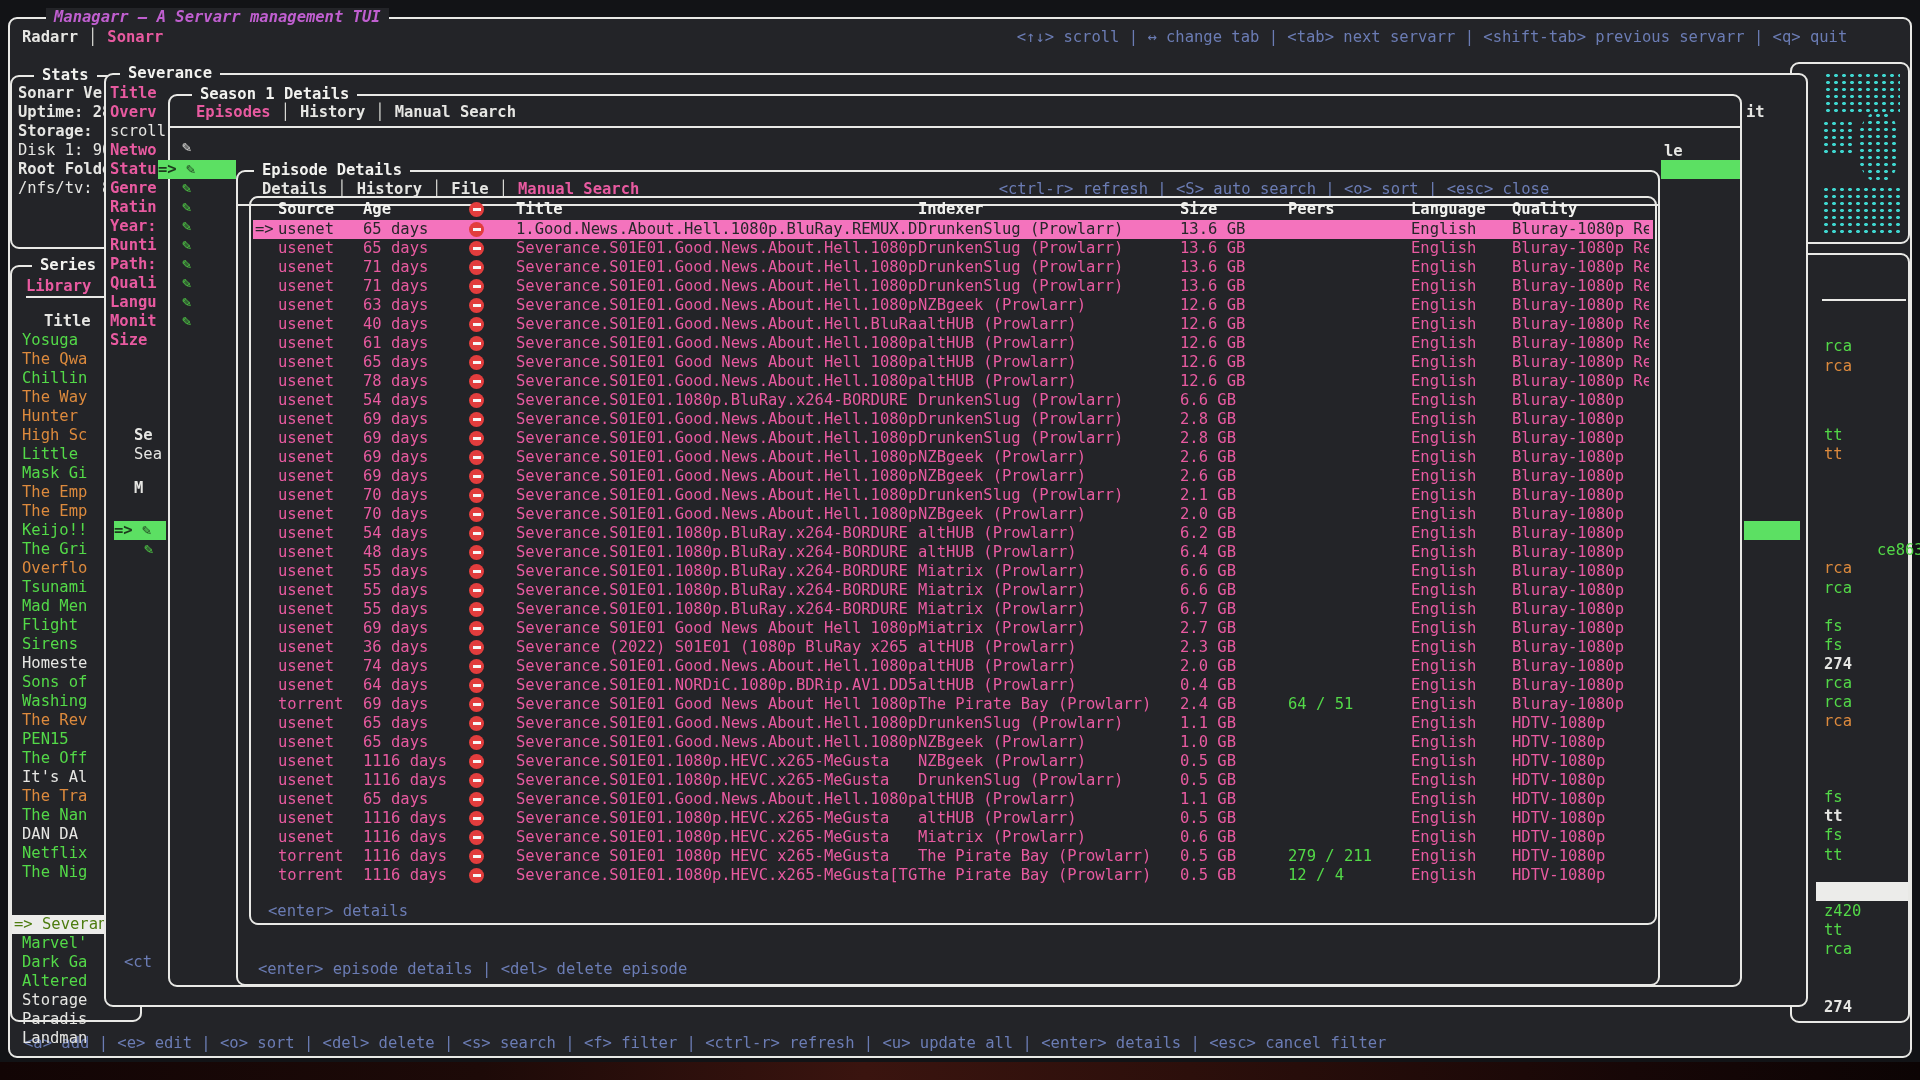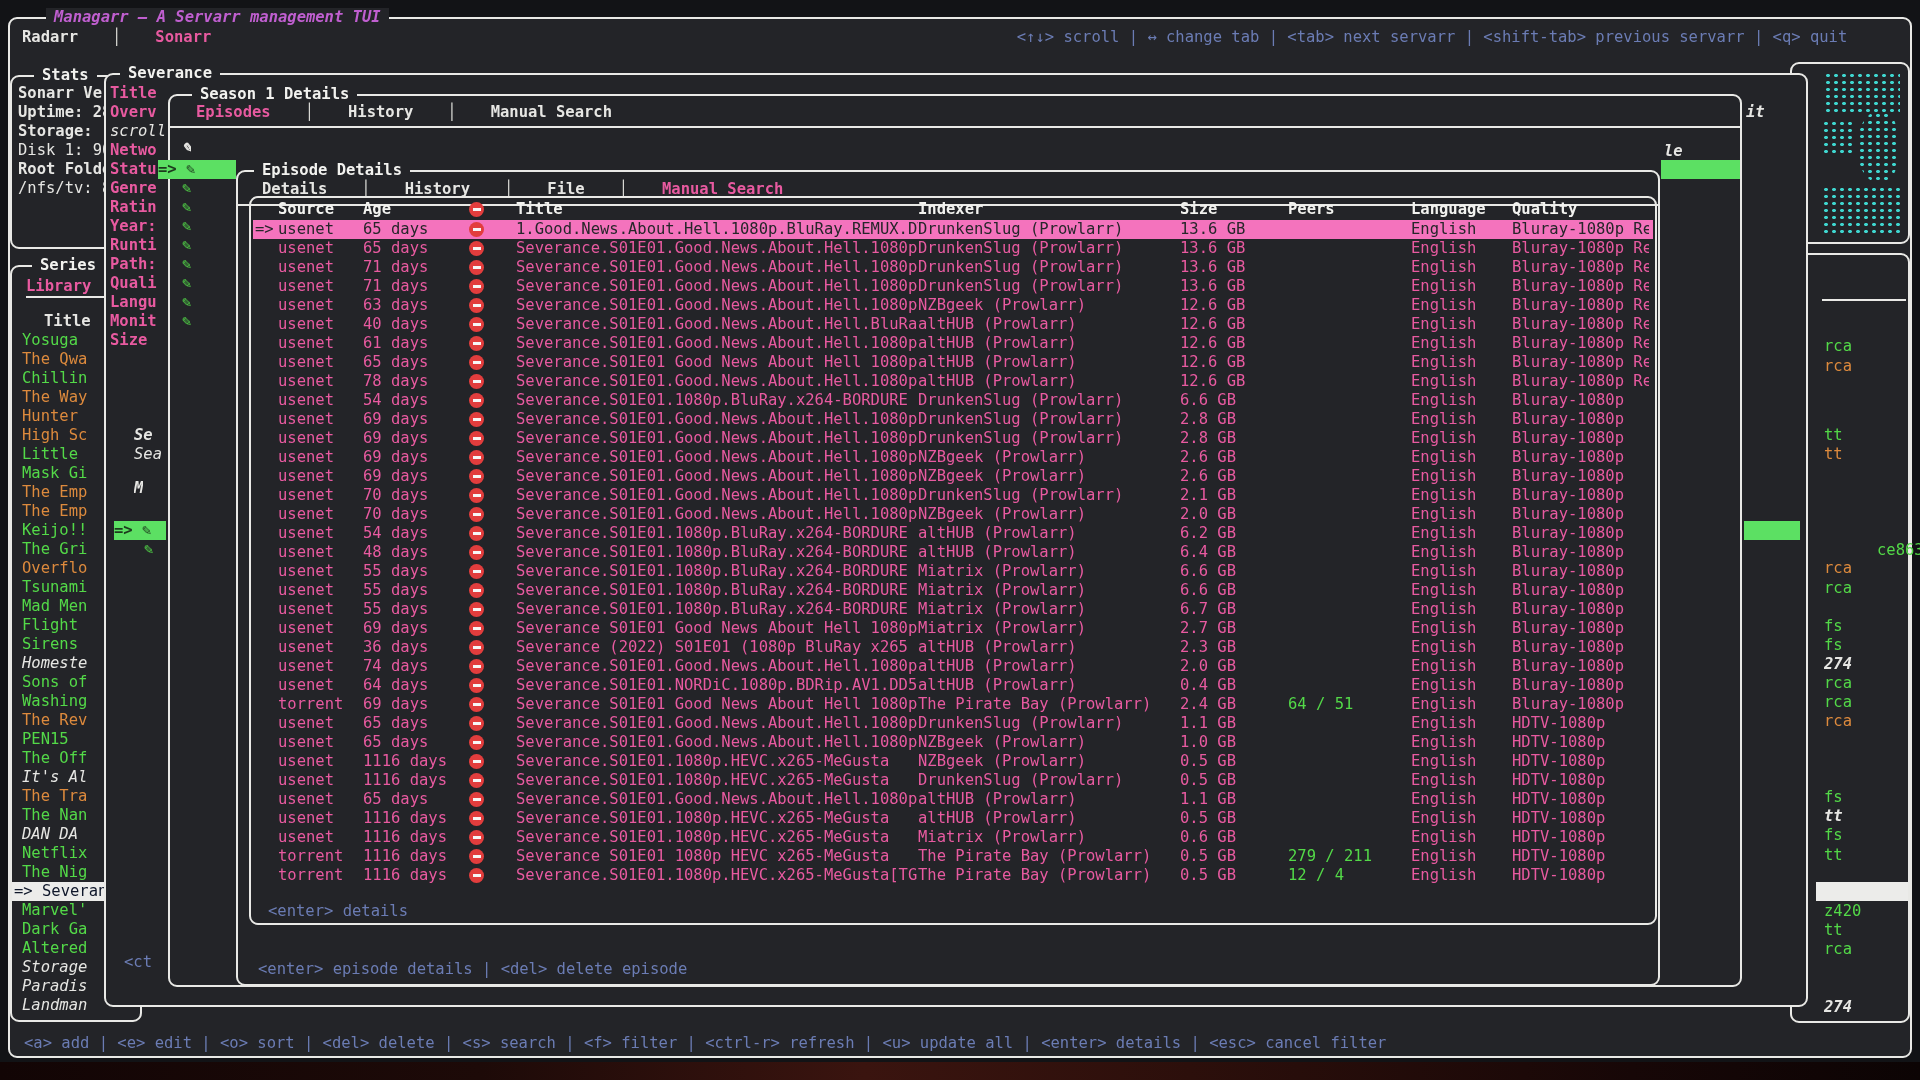--- a/index.html
+++ b/index.html
@@ -6,47 +6,47 @@
     --bg:#232428; --page:#121316; --border:#e9e9e6;
     --pink:#e85aa0; --magenta:#c05fd0; --blue:#6b7cb4;
     --green:#53d948; --orange:#dd8a3d; --teal:#3fd6cf;
     --red:#e23d3d; --white:#e6e6e3; --selbg:#f473bd; --seldark:#26262a;
   }
   *{margin:0;padding:0;box-sizing:border-box;}
   body{width:1920px;height:1080px;background:var(--page);overflow:hidden;
        font-family:"DejaVu Sans Mono","Liberation Mono",monospace;
        font-size:15.5px;line-height:19px;color:var(--white);}
   .screen{position:absolute;inset:0;width:1792px;height:1080px;}
-  .abs{position:absolute;gap:24px;}
+  .abs{position:absolute;}
   .tui-box{position:absolute;border:2px solid var(--border);border-radius:9px;background:var(--bg);}
   .nobg{background:transparent;}
   .box-title{position:absolute;background:var(--bg);padding:0 8px;font-weight:700;color:#f2f2ef;height:19px;line-height:19px;white-space:pre;}
   .hline{position:absolute;height:2px;background:var(--border);}
   .b{font-weight:700;} .it{font-style:italic;}
-  .g{color:var(--green);} .o{color:var(--orange);} .w{color:var(--white);font-style:italic;}
+  .g{color:var(--green);} .o{color:var(--orange);} .w{color:var(--white);}
   .pk{color:var(--pink);} .mg{color:var(--magenta);}
   .line{height:19px;line-height:19px;white-space:pre;overflow:hidden;}
   .tabs{display:flex;white-space:pre;height:19px;line-height:19px;}
   .tab{font-weight:700;color:var(--white);cursor:default;}
   .tab.active{color:var(--pink);}
   .tabsep{color:#d8d8d4;padding:0 10px;}
   .keys{color:var(--blue);white-space:pre;height:19px;line-height:19px;}
   .right{text-align:center;}
   .trow{display:flex;height:19px;line-height:19px;color:var(--pink);white-space:pre;}
   .trow>span{overflow:hidden;flex:none;}
   .trow.hdr{color:#f2f2ef;font-weight:700;}
   .trow.sel{background:var(--selbg);color:var(--seldark);}
   .c0{width:25px;padding-left:2px;} .c1{width:85px;} .c2{width:94px;}
   .c3{width:59px;display:flex;align-items:center;} .c4{width:402px;}
   .c5{width:262px;} .c6{width:108px;} .c7{width:123px;} .c8{width:101px;} .c9{width:137px;}
   .peers{color:var(--green);}
   .noentry{display:inline-block;width:15px;height:15px;border-radius:50%;margin-left:12px;
            background:linear-gradient(#f6f6f6,#f6f6f6) center/8px 3px no-repeat var(--red);}
   .sideitem{height:19px;line-height:19px;padding-left:10px;white-space:pre;overflow:hidden;cursor:default;}
-  .sideitem.sel{background:#ececea;color:#0f172a;padding-left:2px;}
+  .sideitem.sel{background:#ececea;color:#4d7c0f;padding-left:2px;margin-top:33px;}
   .greenbar{position:absolute;height:19px;background:#5ce063;color:#1d3a1d;font-weight:700;
             line-height:19px;white-space:pre;overflow:hidden;}
   .whitebar{position:absolute;height:19px;background:#ececea;}
   .penc{color:var(--green);}
   .frag{position:absolute;height:19px;line-height:19px;white-space:pre;overflow:hidden;}
   .dots{position:absolute;background-image:radial-gradient(circle,var(--teal) 1.7px,transparent 1.9px);
         background-size:8px 7px;}
   .z1{z-index:10;} .z2{z-index:20;} .z3{z-index:30;} .z4{z-index:40;margin-top:19px;} .z5{z-index:50;}
   .deskstrip{position:absolute;left:0;top:1062px;width:1920px;height:18px;
              background:linear-gradient(90deg,#120505 0%,#1d0a08 25%,#3a140f 45%,#2c0f0b 62%,#170707 85%,#0c0404 100%);}
@@ -195,20 +195,21 @@
       <span class="frag penc" style="left: 182px; top: 293px;">✎</span>
       <span class="frag penc" style="left: 182px; top: 312px;">✎</span>
     </div>
   <div class="greenbar z3" style="left:158px;top:160px;width:78px;"><span id="ep-sel-prefix">=&gt; </span><span>✎</span></div>
   <div class="abs line b w z3" style="left:1664px;top:142px;">le</div>
   <div class="greenbar z3" style="left:1661px;top:160px;width:79px;"></div>
 
   <div class="tui-box z4" style="left:236px;top:151px;width:1424px;height:816px;"></div>
   <div class="box-title z4" style="left:254px;top:142px;">Episode Details</div>
   <div class="abs tabs z4" style="left:262px;top:161px;" id="episode-tabs"><span class="tab">Details</span><span class="tabsep">│</span><span class="tab">History</span><span class="tabsep">│</span><span class="tab">File</span><span class="tabsep">│</span><span class="tab active">Manual Search</span></div>
+  <div class="abs keys right z4" style="left:900px;top:161px;width:748px;">&lt;ctrl-r&gt; refresh | &lt;S&gt; auto search | &lt;o&gt; sort | &lt;esc&gt; close</div>
   <div class="hline z4" style="left:238px;top:185px;width:1420px;"></div>
   <div class="abs keys z4" style="left:258px;top:941px;">&lt;enter&gt; episode details | &lt;del&gt; delete episode</div>
 
   <div class="tui-box nobg z5" style="left:249px;top:196px;width:1408px;height:729px;"></div>
   <div class="abs z5" style="left:253px;top:200px;width:1400px;" id="table-header">
       <div class="trow hdr"><span class="c0"></span><span class="c1">Source</span><span class="c2">Age</span><span class="c3"><span class="noentry"></span></span><span class="c4">Title</span><span class="c5">Indexer</span><span class="c6">Size</span><span class="c7">Peers</span><span class="c8">Language</span><span class="c9">Quality</span></div>
     </div>
   <div class="abs z5" style="left:253px;top:220px;width:1400px;" id="table-rows">
       <div class="trow sel"><span class="c0">=&gt;</span><span class="c1">usenet</span><span class="c2">65 days</span><span class="c3"><span class="noentry"></span></span><span class="c4">1.Good.News.About.Hell.1080p.BluRay.REMUX.DT</span><span class="c5">DrunkenSlug (Prowlarr)</span><span class="c6">13.6 GB</span><span class="c7"></span><span class="c8">English</span><span class="c9">Bluray-1080p Re</span></div>
       <div class="trow"><span class="c0"></span><span class="c1">usenet</span><span class="c2">65 days</span><span class="c3"><span class="noentry"></span></span><span class="c4">Severance.S01E01.Good.News.About.Hell.1080p.</span><span class="c5">DrunkenSlug (Prowlarr)</span><span class="c6">13.6 GB</span><span class="c7"></span><span class="c8">English</span><span class="c9">Bluray-1080p Re</span></div>

